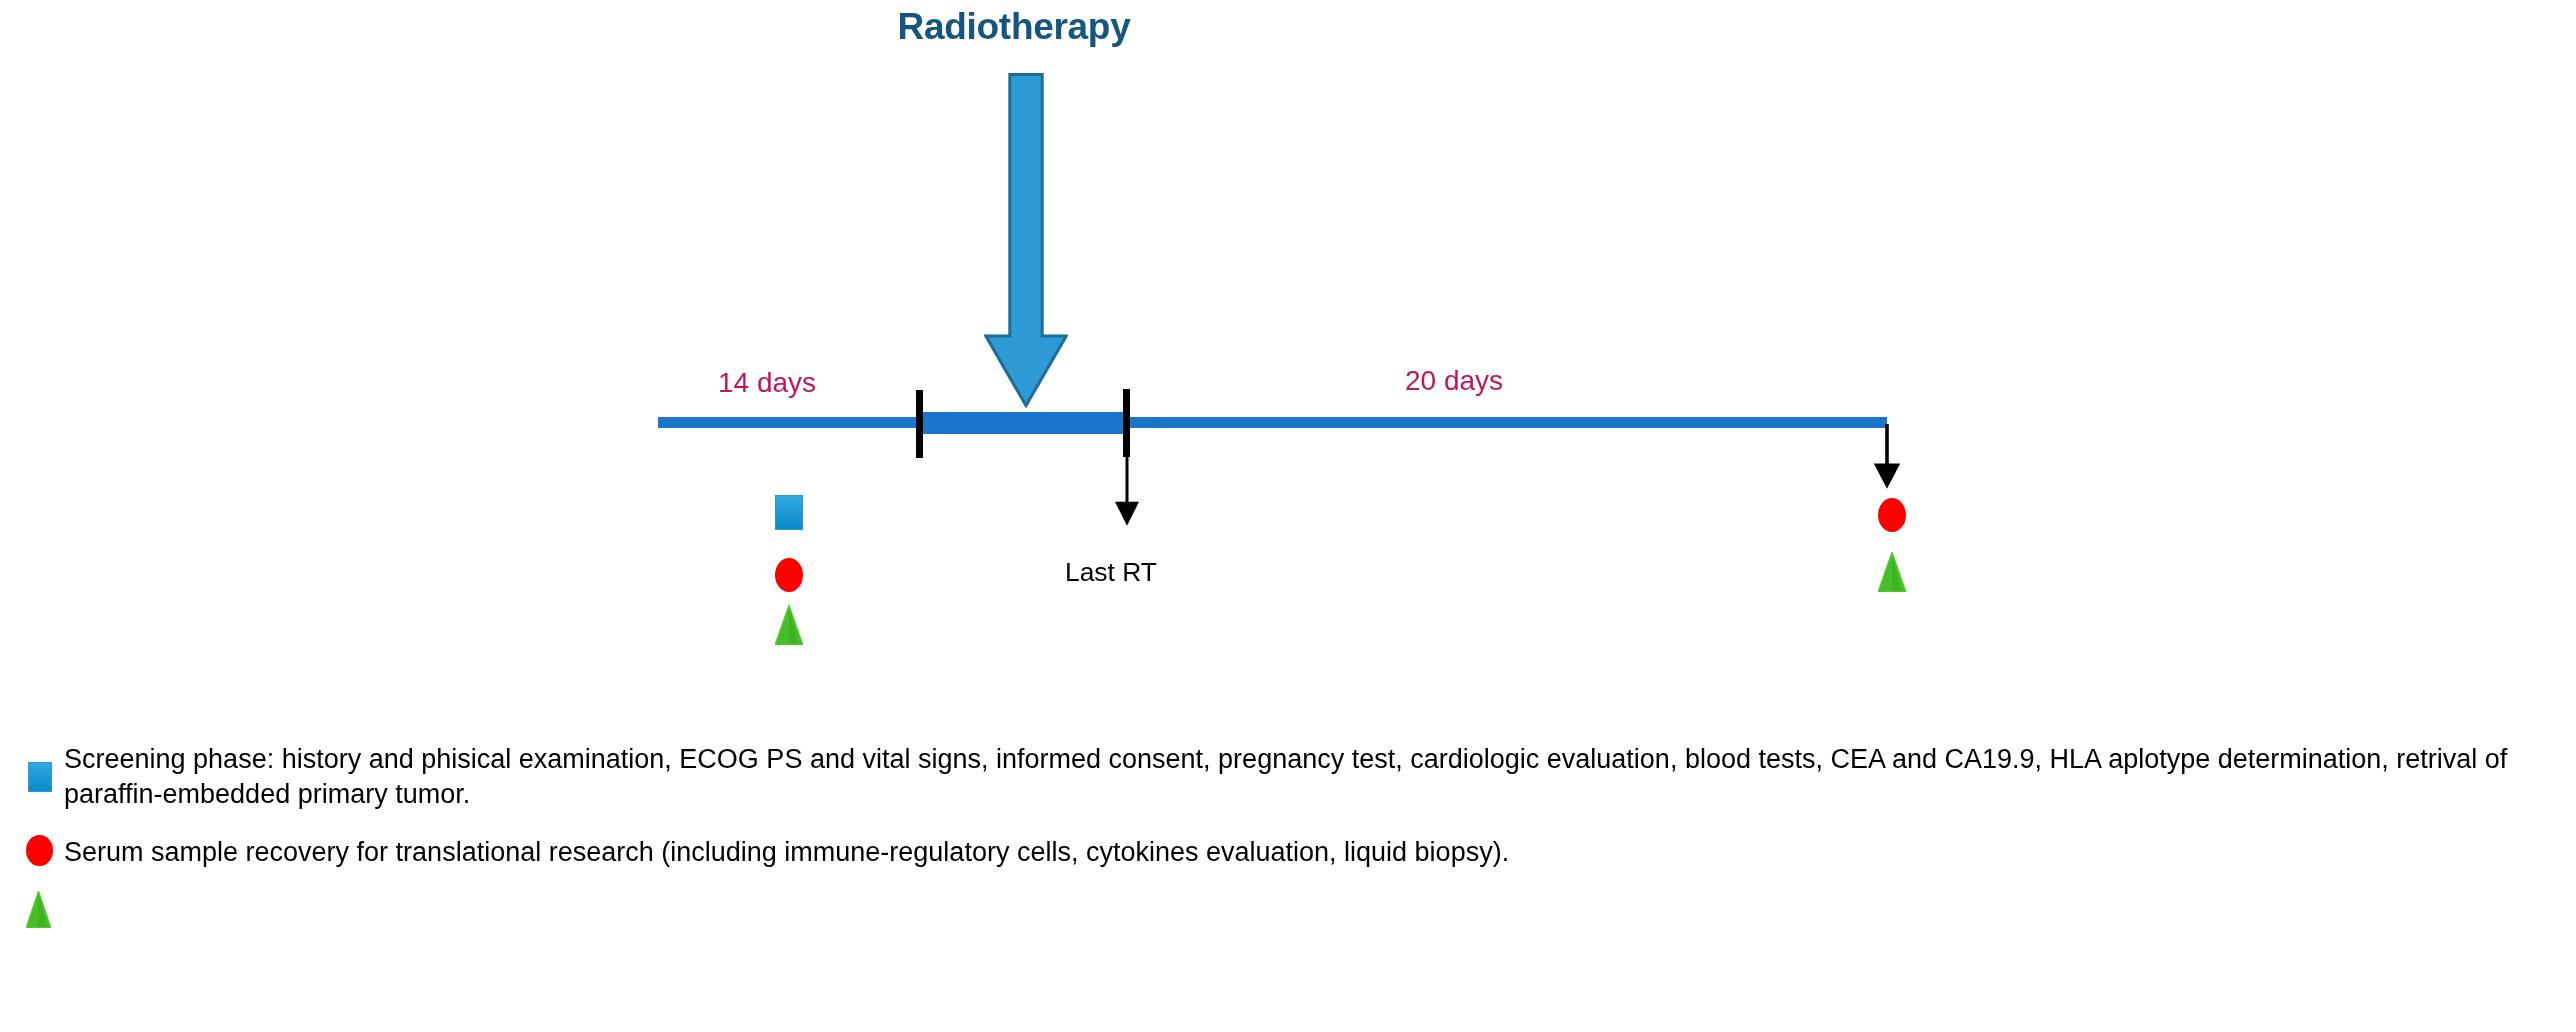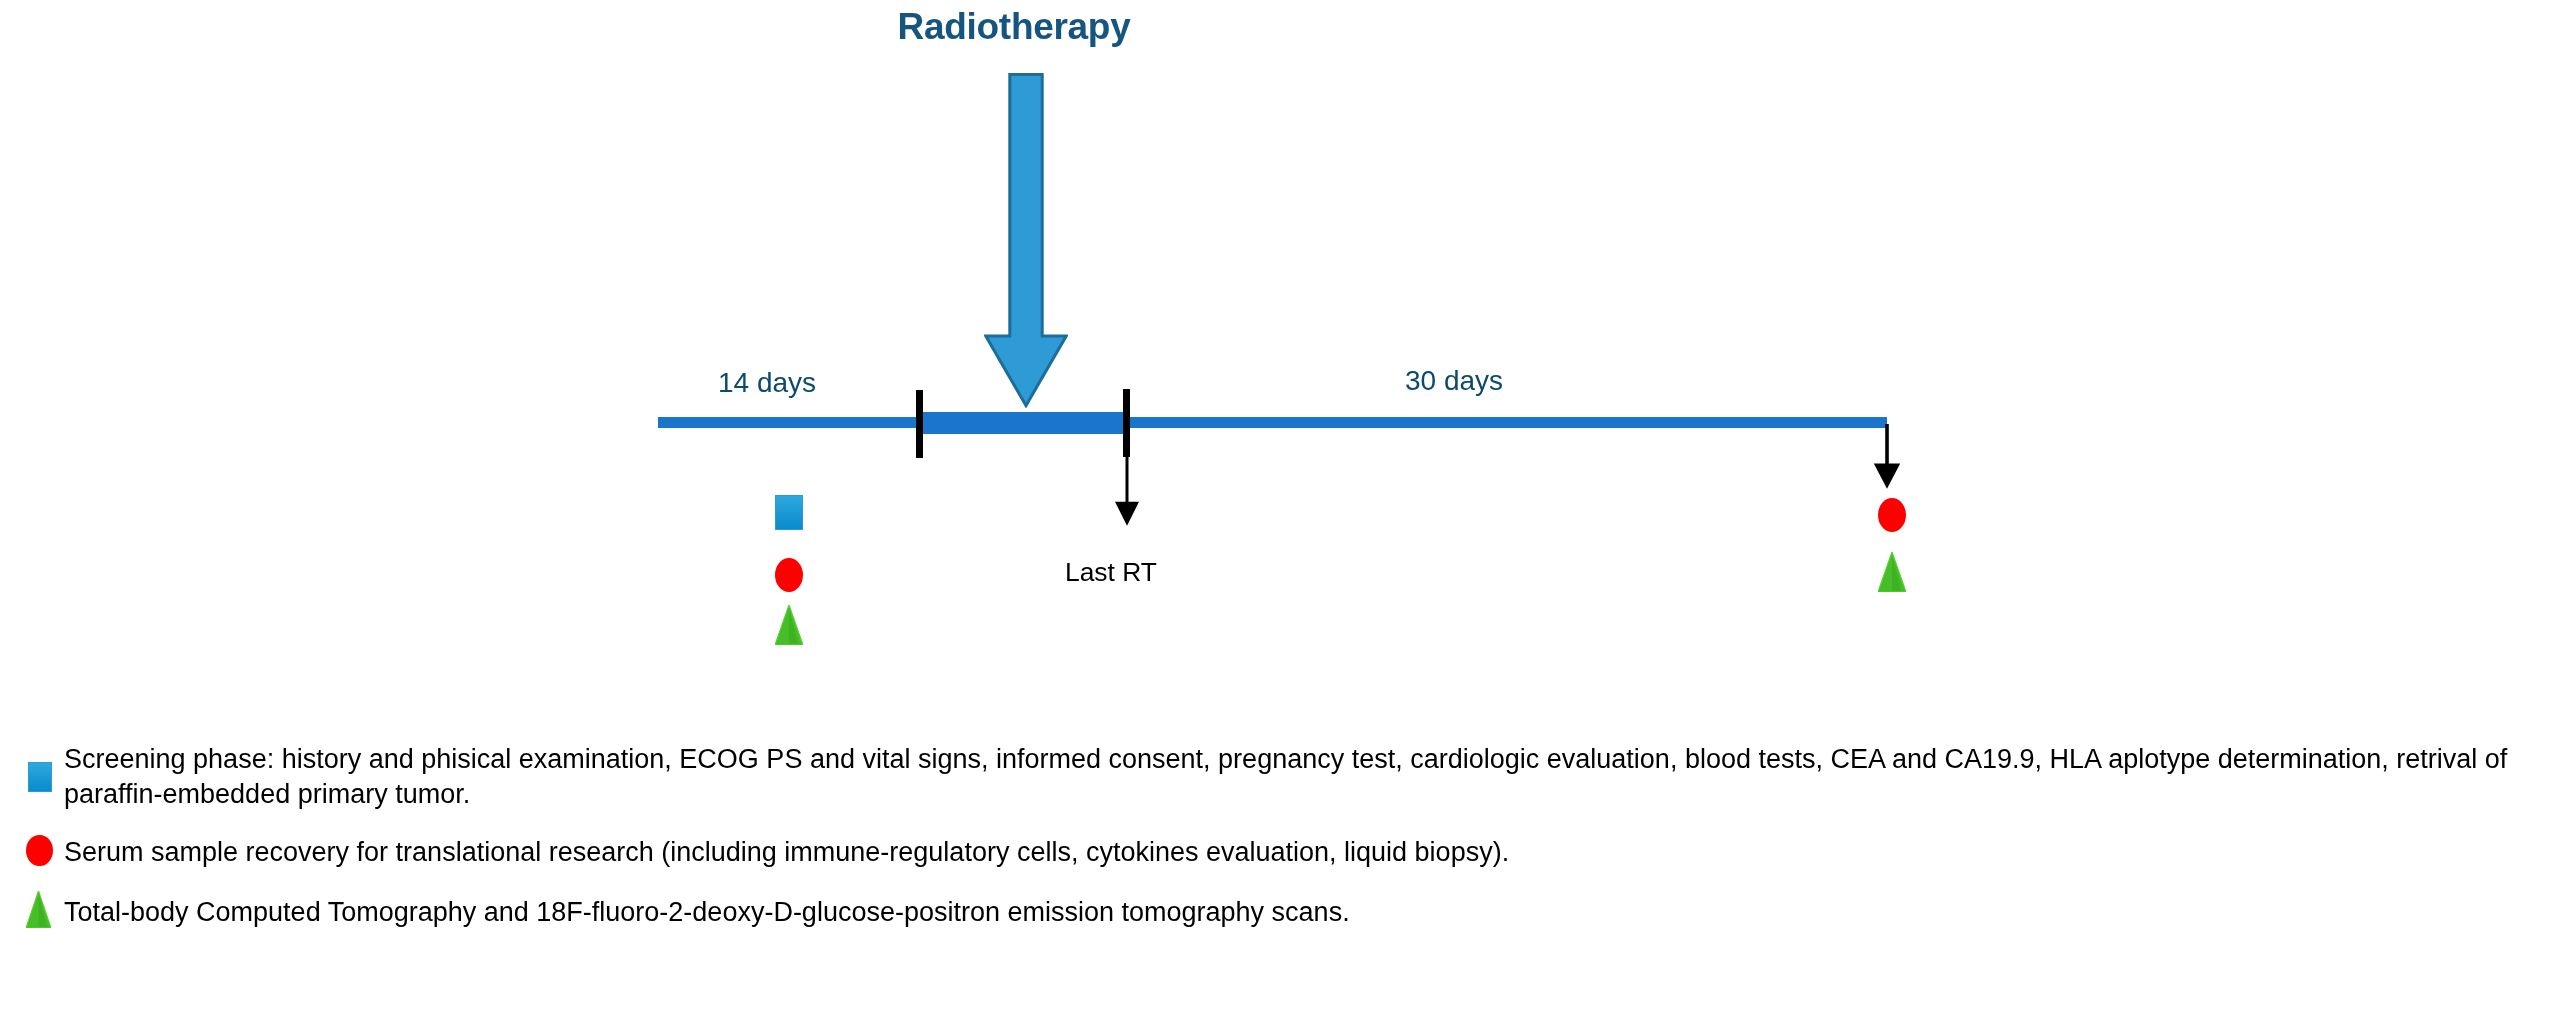--- a/index.html
+++ b/index.html
@@ -76,21 +76,21 @@
     position: absolute;
     width: 6.6px;
     background: #000000;
   }
   .tl-tick-1 { left: 916px; top: 390px;  height: 68px; }
   .tl-tick-2 { left: 1123px; top: 389px;  height: 68px; }
 
   .tl-label {
     position: absolute;
     font-size: 28px;
-    color: #0c4a6e;
+    color: #be185d;
     white-space: nowrap;
   }
   .label-14 { left: 718px; top: 367px; }
   .label-40 { left: 1405px; top: 365px; }
 
   
   .lastrt-arrow {
     position: absolute;
     left: 1103px;
     top: 455px;
@@ -216,21 +216,21 @@
   </div>
 
   <div class="tl-bar-thin tl-bar-left"></div>
   <div class="tl-bar-thick"></div>
   <div class="tl-bar-thin tl-bar-right"></div>
 
   <div class="tl-tick tl-tick-1"></div>
   <div class="tl-tick tl-tick-2"></div>
 
   <div class="tl-label label-14">14 days</div>
-  <div class="tl-label label-40">30 days</div>
+  <div class="tl-label label-40">20 days</div>
 
   <div class="lastrt-arrow">
     <svg viewBox="0 0 80 120" width="48" height="72">
       <line x1="40" y1="0" x2="40" y2="82" stroke="#000000" stroke-width="5"></line>
       <polygon points="20,78 60,78 40,118" fill="#000000"></polygon>
     </svg>
   </div>
   <div class="lastrt-label">Last RT</div>
 
   <div class="end-arrow">
@@ -275,19 +275,18 @@
 
     <div class="legend-row r3">
       <div class="legend-icon-cell">
         <div class="lg-triangle">
           <svg viewBox="0 0 42 62" width="25" height="37" preserveAspectRatio="none">
             <polygon points="21,0 42,62 0,62" fill="#46BE28" stroke="#57D030" stroke-width="2"></polygon>
             <polygon points="21,5 35,60 21,60" fill="#3BA81F" opacity="0.55"></polygon>
           </svg>
         </div>
       </div>
-      <div class="legend-text">Total-body Computed Tomography and 18F-fluoro-2-deoxy-D-glucose-positron emission tomography scans.</div>
     </div>
 
   </div>
 
 </div>
 
 
 </body></html>

